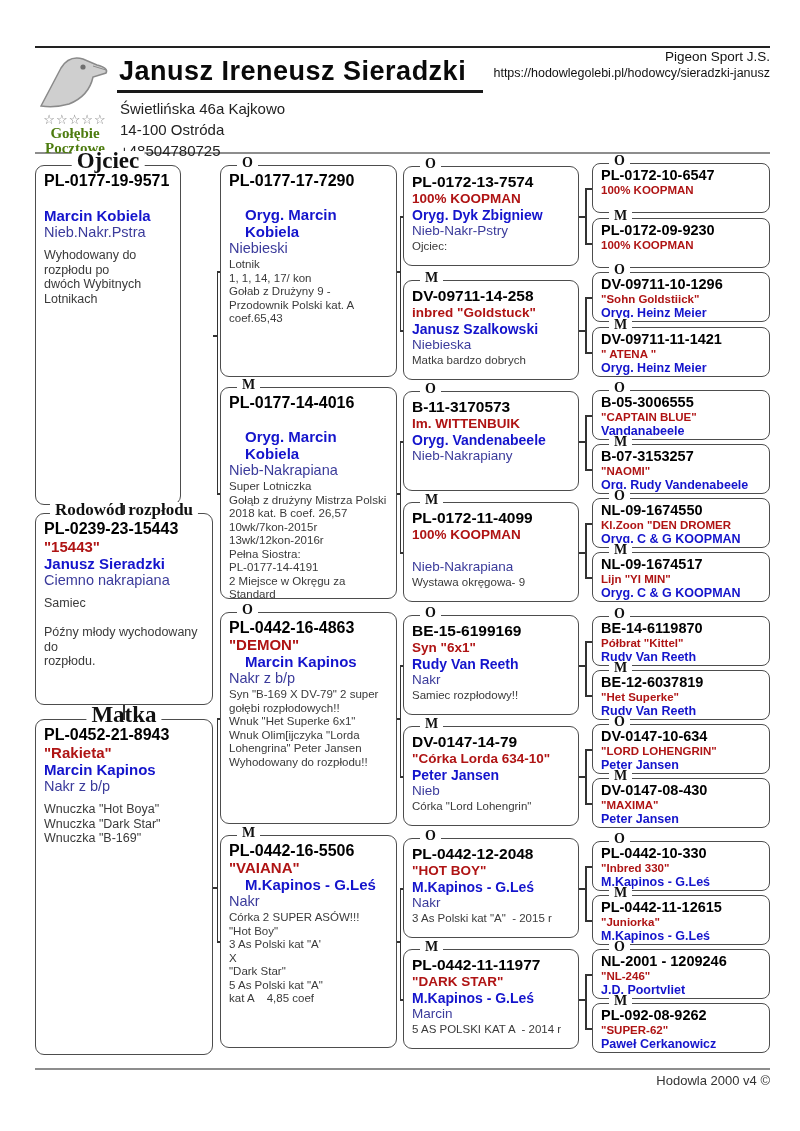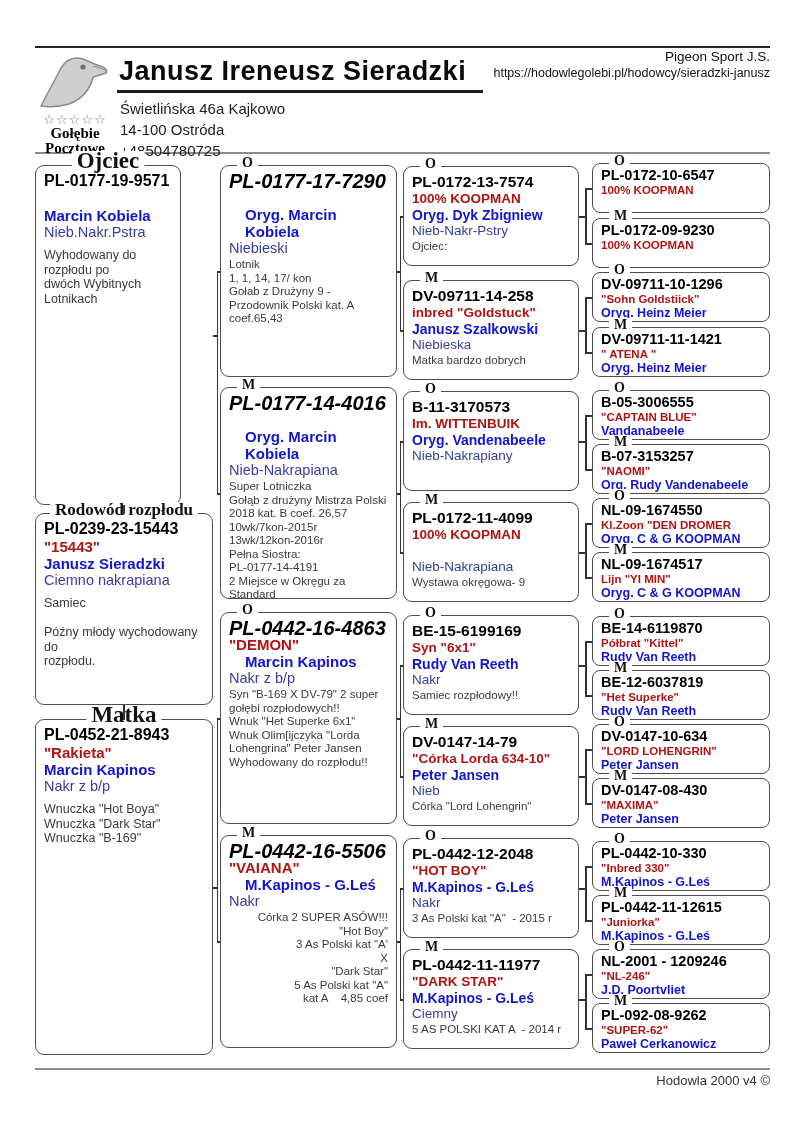--- a/index.html
+++ b/index.html
@@ -11,41 +11,41 @@
 
   
   .brand { position:absolute; top:49px; right:30px; font-size:13.5px; color:#111; text-align:right; }
   .url   { position:absolute; top:66px; right:30px; font-size:12.5px; color:#111; text-align:right; }
   .title { position:absolute; top:56px; left:119px; font-size:27px; font-weight:bold; color:#0a0a0a; letter-spacing:0.5px; }
   .title-underline { position:absolute; top:90px; left:117px; width:366px; height:3px; background:#1a1a1a; }
   .address { position:absolute; top:98px; left:120px; font-size:15px; color:#222; line-height:21px; }
 
   .logo { position:absolute; top:52px; left:31px; width:88px; text-align:center; color:#6e6e6e; }
   .logo-stars { font-size:13px; letter-spacing:1px; color:#808080; line-height:12px; }
-  .logo-name { font-family:"Liberation Serif", serif; font-weight:bold; font-size:15px; line-height:15px; color:#000000; }
+  .logo-name { font-family:"Liberation Serif", serif; font-weight:bold; font-size:15px; line-height:15px; color:#4d7c0f; }
 
   
   .pbox { position:absolute; background:#fff; border:1.6px solid #4d4d4d; border-radius:9px; padding:6px 8px 3px 8px; }
   .pbox-label { position:absolute; top:-10px; left:16px; background:#fff; padding:0 5px;
                 font-family:"Liberation Serif", serif; font-weight:bold; font-size:14px; color:#111; line-height:14px; }
   .main-label { left:50%; transform:translateX(-50%); white-space:nowrap; }
   .label-big { font-size:23px; top:-15px; line-height:20px; }
   .label-mid { font-size:17px; top:-12px; line-height:15px; }
 
   .ring    { font-weight:bold; font-size:16px; color:#000; line-height:18px; }
   .rname   { font-weight:bold; font-size:15px; color:#AF1414; line-height:17px; }
   .breeder { font-weight:bold; font-size:15px; color:#1414CC; line-height:17px; }
   .pcolor  { font-size:14.5px; color:#3B3B9B; line-height:17px; }
   .comments{ margin-top:2px; font-size:12.5px; color:#3a3a3a; line-height:14.5px; white-space:pre-wrap; }
-  .centered{ text-align:right; }
+  .centered{ text-align:left; }
 
   .g1 .rname { min-height:17px; }
   .g1 .comments { font-size:12.5px;margin-top:7px; }
 
-  .g2 .ring { font-size:20px; line-height:18px;font-style:italic; }
+  .g2 .ring { font-size:16px; line-height:18px; }
   .g2 .rname { min-height:16px; font-size:15px; line-height:16px; }
   .g2 .breeder { line-height:17px;margin-left:16px; }
   .g2 .pcolor { line-height:16px; }
   .g2 .comments { font-size:11.5px; line-height:13.5px; }
 
   .g3 .ring { font-size:15.5px; line-height:18px; }
   .g3 .rname { font-size:13.5px; line-height:16px; }
   .g3 .breeder { font-size:14px; line-height:16px; min-height:16px; }
   .g3 .pcolor { font-size:13.5px; line-height:15px; }
   .g3 .comments { font-size:11.5px; line-height:13px; }
@@ -202,21 +202,21 @@
     <div class="rname">"HOT BOY"</div>
     <div class="breeder">M.Kapinos - G.Leś</div>
     <div class="pcolor">Nakr</div>
     <div class="comments"><div class="cmt-line">3 As Polski kat "A"  - 2015 r</div></div>
   </div>
       <div class="pbox g3" style="top: 949px; left: 403px; width: 176px; height: 100px;">
     <span class="pbox-label">M</span>
     <div class="ring">PL-0442-11-11977</div>
     <div class="rname">"DARK STAR"</div>
     <div class="breeder">M.Kapinos - G.Leś</div>
-    <div class="pcolor">Ciemny</div>
+    <div class="pcolor">Marcin</div>
     <div class="comments"><div class="cmt-line">5 AS POLSKI KAT A  - 2014 r</div></div>
   </div>
       <div class="pbox g4" style="top: 163px; left: 592px; width: 178px; height: 50px;">
     <span class="pbox-label">O</span>
     <div class="ring">PL-0172-10-6547</div>
     <div class="rname">100% KOOPMAN</div>
     <div class="breeder"></div>
     <div class="pcolor"></div>
     <div class="comments"></div>
   </div>

